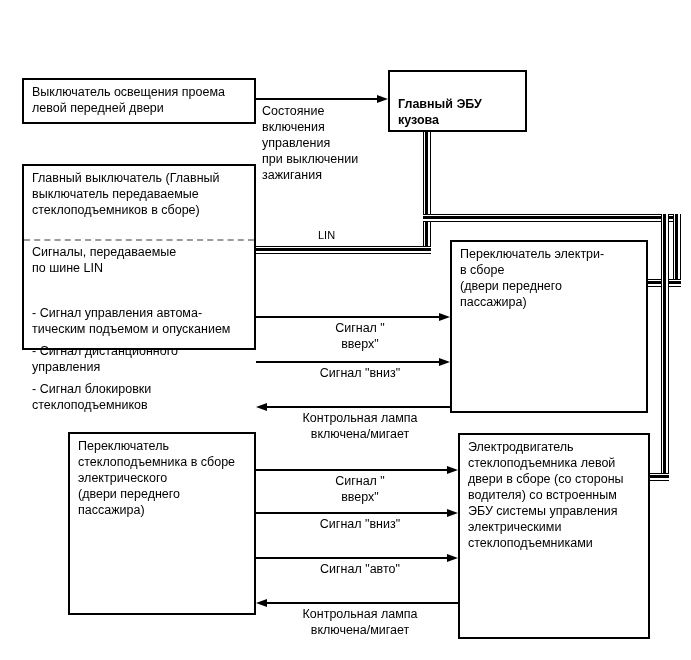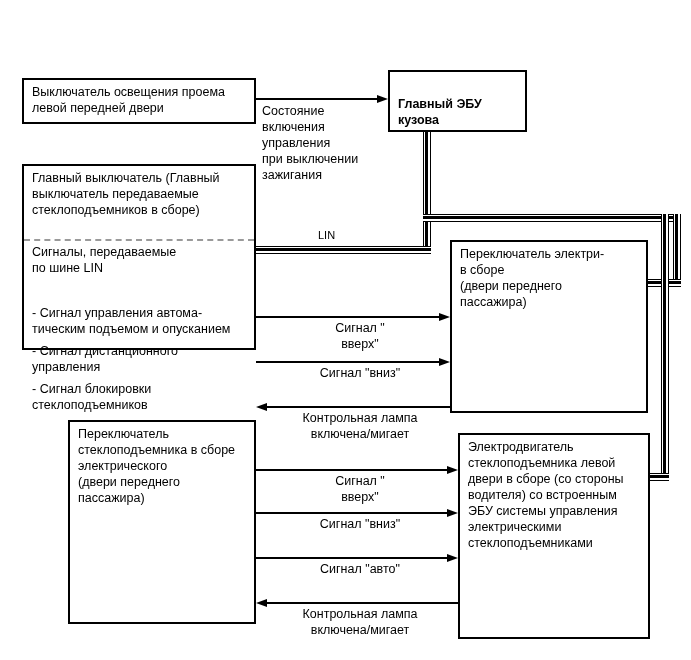--- a/index.html
+++ b/index.html
@@ -106,21 +106,21 @@
 
   <div class="box" style="left:450px;top:240px;width:198px;height:173px;">
     <div class="txt" style="top:4px;">
       <span class="line">Переключатель электри-</span>
       <span class="line">в сборе</span>
       <span class="line">(двери переднего</span>
       <span class="line">пассажира)</span>
     </div>
   </div>
 
-  <div class="box" style="left:68px;top:420px;width:188px;height:204px;">
+  <div class="box" style="left:68px;top:432px;width:188px;height:183px;">
     <div class="txt" style="top:4px;">
       <span class="line">Переключатель</span>
       <span class="line">стеклоподъемника в сборе</span>
       <span class="line">электрического</span>
       <span class="line">(двери переднего</span>
       <span class="line">пассажира)</span>
     </div>
   </div>
 
   <div class="box" style="left:458px;top:433px;width:192px;height:206px;">

